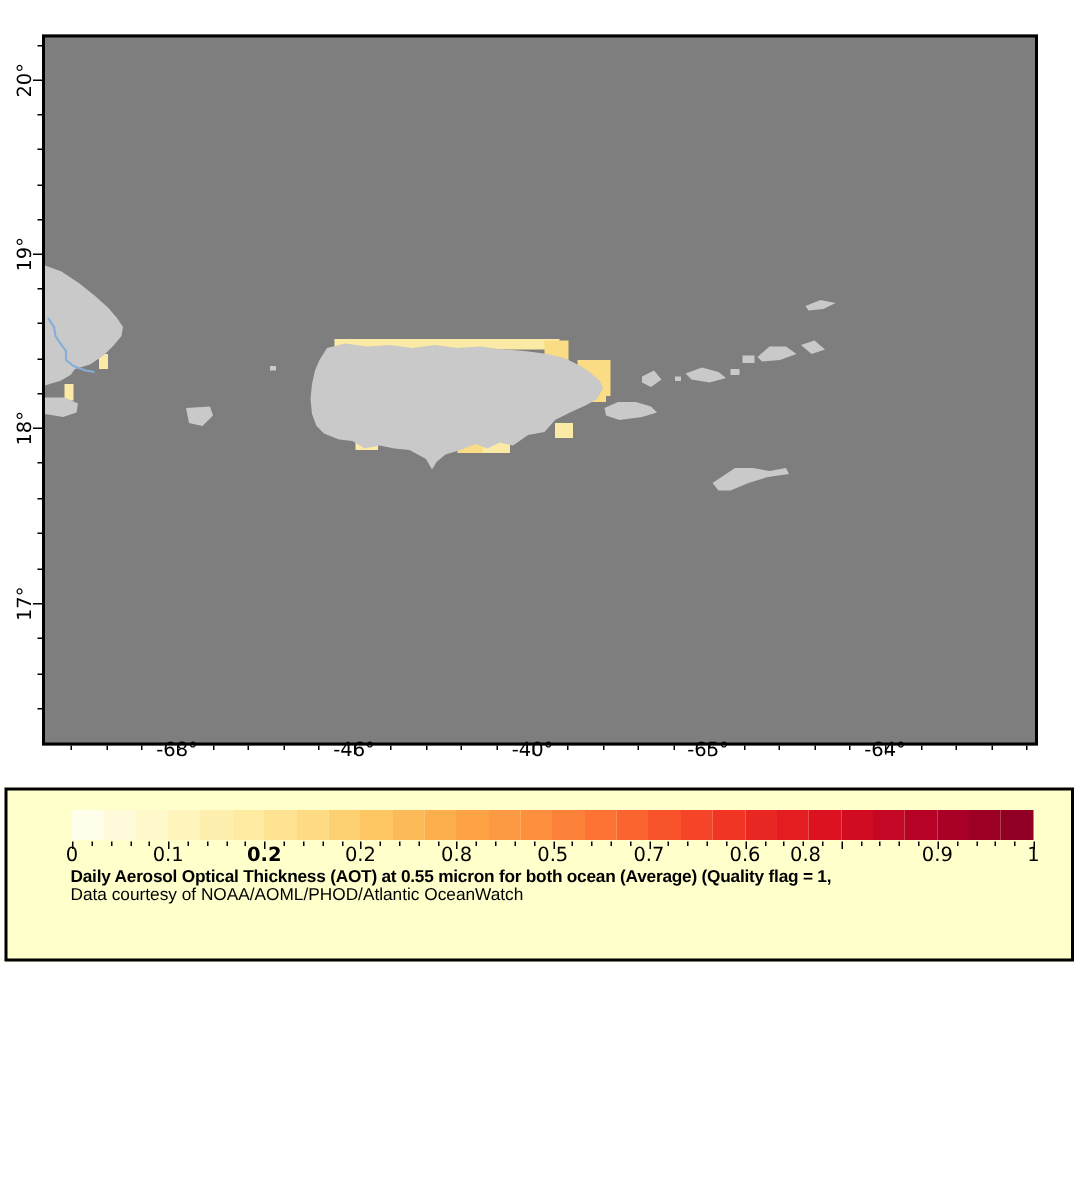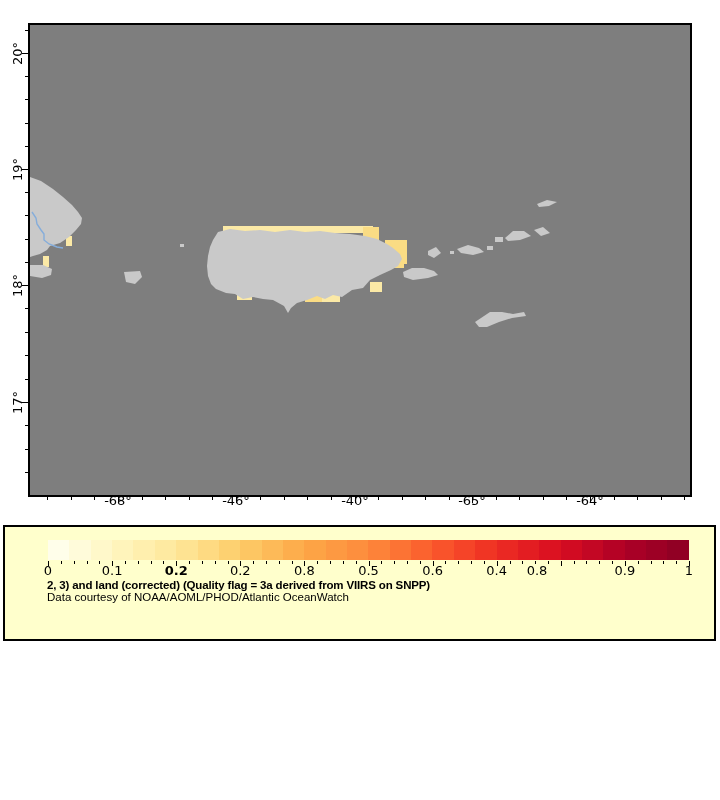--- a/index.html
+++ b/index.html
@@ -200,45 +200,45 @@
         <div class="cb-tick" style="left: 325px; height: 3px;"></div>
         <div class="cb-tick" style="left: 337.9px; height: 3px;"></div>
         <div class="cb-tick" style="left: 350.7px; height: 3px;"></div>
         <div class="cb-tick" style="left: 363.5px; height: 5px;"></div>
         <div class="cb-label" style="left: 343.5px;">0.5</div>
         <div class="cb-tick" style="left: 376.3px; height: 3px;"></div>
         <div class="cb-tick" style="left: 389.1px; height: 3px;"></div>
         <div class="cb-tick" style="left: 402px; height: 3px;"></div>
         <div class="cb-tick" style="left: 414.8px; height: 3px;"></div>
         <div class="cb-tick" style="left: 427.6px; height: 5px;"></div>
-        <div class="cb-label" style="left: 407.6px;">0.6</div>
+        <div class="cb-label" style="left: 407.6px;">0.7</div>
         <div class="cb-tick" style="left: 440.4px; height: 3px;"></div>
         <div class="cb-tick" style="left: 453.2px; height: 3px;"></div>
         <div class="cb-tick" style="left: 466.1px; height: 3px;"></div>
         <div class="cb-tick" style="left: 478.9px; height: 3px;"></div>
         <div class="cb-tick" style="left: 491.7px; height: 5px;"></div>
-        <div class="cb-label" style="left: 471.7px;">0.4</div>
+        <div class="cb-label" style="left: 471.7px;">0.6</div>
         <div class="cb-tick" style="left: 504.5px; height: 3px;"></div>
         <div class="cb-tick" style="left: 517.3px; height: 3px;"></div>
         <div class="cb-tick" style="left: 530.2px; height: 3px;"></div>
         <div class="cb-tick" style="left: 543px; height: 3px;"></div>
         <div class="cb-tick" style="left: 555.8px; height: 5px;"></div>
         <div class="cb-label" style="left: 512px;">0.8</div>
         <div class="cb-tick" style="left: 568.6px; height: 3px;"></div>
         <div class="cb-tick" style="left: 581.4px; height: 3px;"></div>
         <div class="cb-tick" style="left: 594.3px; height: 3px;"></div>
         <div class="cb-tick" style="left: 607.1px; height: 3px;"></div>
         <div class="cb-tick" style="left: 619.9px; height: 5px;"></div>
         <div class="cb-label" style="left: 599.9px;">0.9</div>
         <div class="cb-tick" style="left: 632.7px; height: 3px;"></div>
         <div class="cb-tick" style="left: 645.5px; height: 3px;"></div>
         <div class="cb-tick" style="left: 658.4px; height: 3px;"></div>
         <div class="cb-tick" style="left: 671.2px; height: 3px;"></div>
         <div class="cb-tick" style="left: 684px; height: 5px;"></div>
         <div class="cb-label" style="left: 664px;">1</div>
       </div>
     <div id="legend-text">
-      <div class="tline">2, 3) and land (corrected) (Quality flag = 3a derived from VIIRS on SNPP)</div>
+      <div class="tline">Daily Aerosol Optical Thickness (AOT) at 0.55 micron for both ocean (Average) (Quality flag = 1,</div>
       <div class="bline">Data courtesy of NOAA/AOML/PHOD/Atlantic OceanWatch</div>
     </div>
   </div>
 
 </div>
 
 </body></html>

